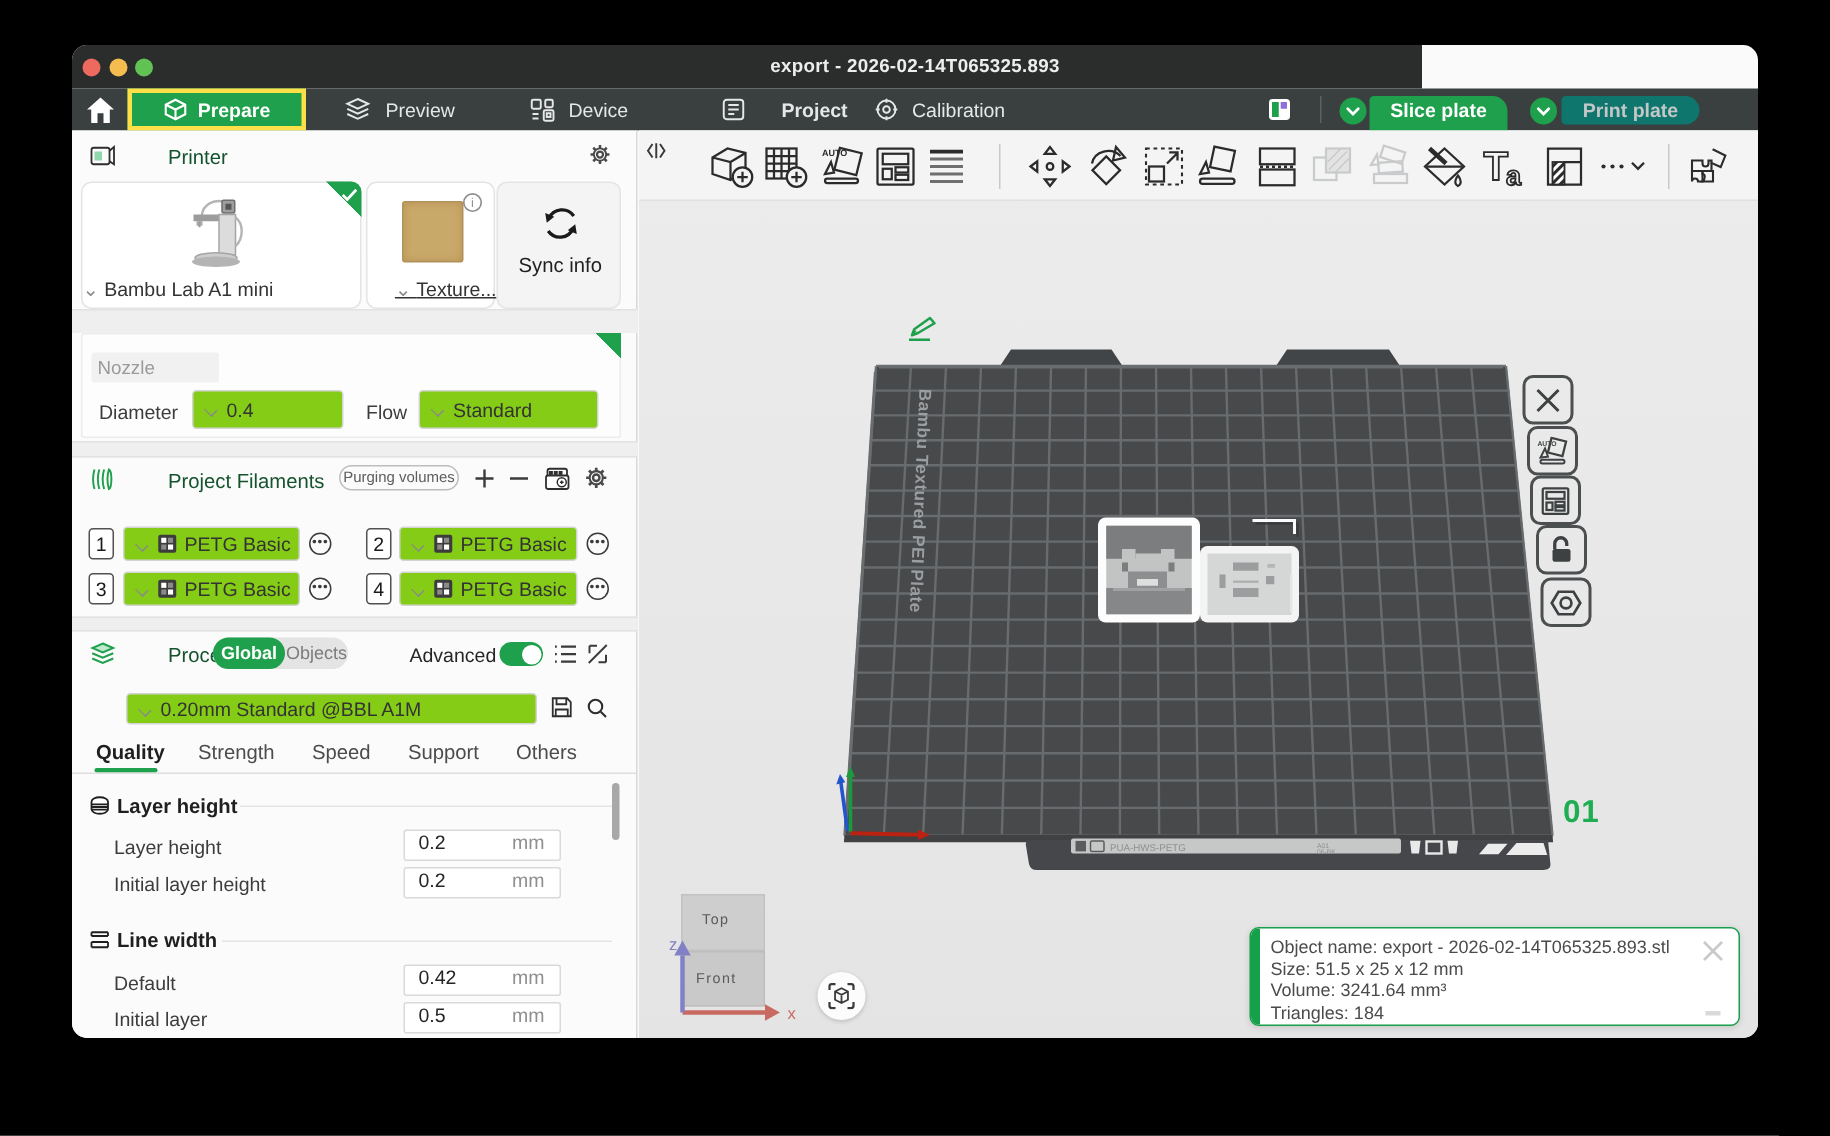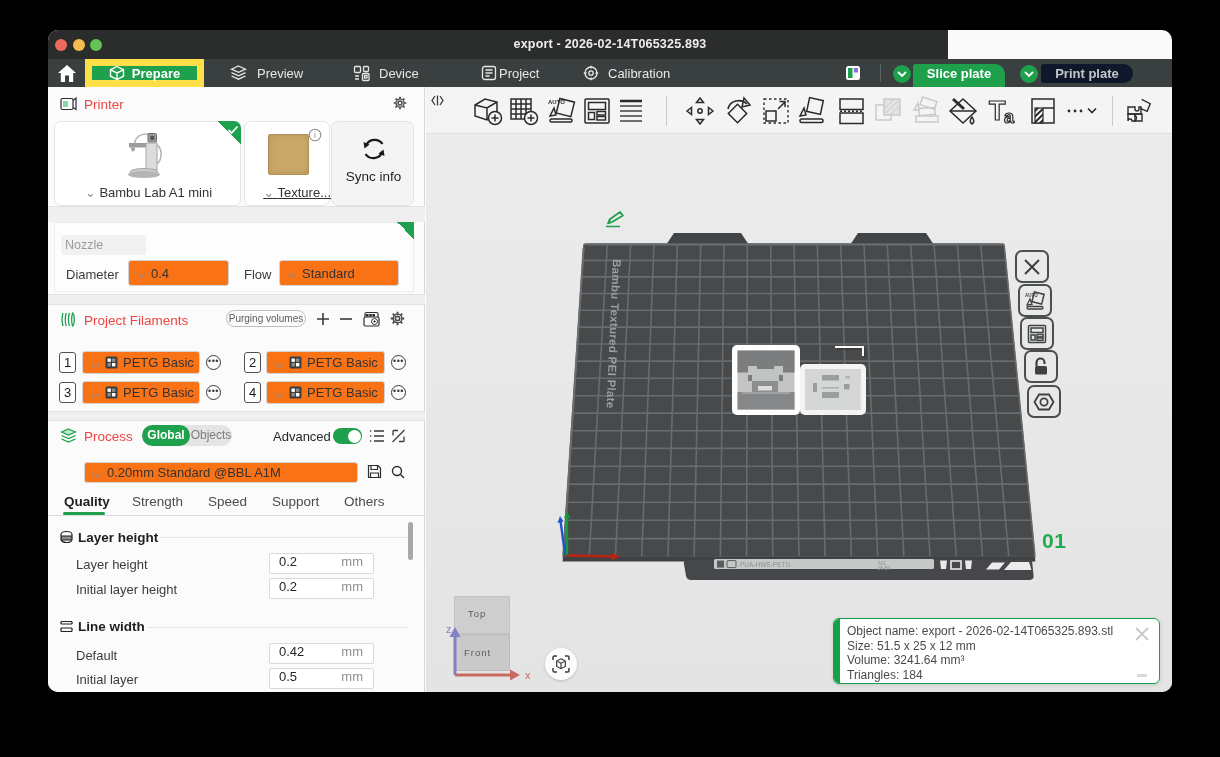--- a/index.html
+++ b/index.html
@@ -6,29 +6,29 @@
 *{box-sizing:border-box;font-family:"Liberation Sans",sans-serif;}
 #win{position:absolute;left:48px;top:30px;width:1124px;height:662px;border-radius:10px;overflow:hidden;background:#fafafa;}
 .abs{position:absolute;}
 
 #titlebar{position:absolute;left:0;top:0;width:900px;height:29px;background:#2b2d2d;}
 .light{position:absolute;top:9px;width:12px;height:12px;border-radius:50%;}
 #title{position:absolute;top:7px;left:0;width:1124px;text-align:center;color:#ededed;font-size:12.5px;font-weight:bold;letter-spacing:0.2px;}
 
 #tabbar{position:absolute;left:0;top:29px;width:1124px;height:28px;background:#3a3f40;}
 .tabtxt{color:#e6e8e8;font-size:13px;}
-#preparetab{position:absolute;left:37px;top:0;width:119px;height:28px;background:#1ea04c;border:7px solid #fde047;display:flex;align-items:center;justify-content:center;}
+#preparetab{position:absolute;left:37px;top:0;width:119px;height:28px;background:#1ea04c;border:3px solid #fde047;display:flex;align-items:center;justify-content:center;}
 .tabitem{position:absolute;top:0;height:28px;display:flex;align-items:center;}
 
 #sidebar{position:absolute;left:0;top:57px;width:377px;height:605px;background:#fbfbfb;border-right:1px solid #d8d8d8;}
 .sep{position:absolute;left:0;width:377px;background:#efefef;border-top:1px solid #e2e2e2;border-bottom:1px solid #e2e2e2;}
-.hdr{font-size:13.5px;color:#ef4444;}
+.hdr{font-size:13.5px;color:#14532d;margin-left:28px;}
 .card{position:absolute;background:#fff;border:1px solid #e4e4e4;border-radius:7px;}
 .cornercheck{position:absolute;right:-1px;top:-1px;width:24px;height:24px;border-radius:0 7px 0 0;background:linear-gradient(225deg,#1ea04c 50%,transparent 50%);}
-.ddfield{position:absolute;background:#f97316;border:1px solid #d4d4d4;border-radius:3px;display:flex;align-items:center;font-size:13px;color:#333;}
+.ddfield{position:absolute;background:#84cc16;border:1px solid #d4d4d4;border-radius:3px;display:flex;align-items:center;font-size:13px;color:#333;}
 .chev{display:inline-block;width:8px;height:8px;margin:0 6px 0 8px;position:relative;}
 .chev::after{content:"";position:absolute;left:0;top:1px;width:6px;height:6px;border-right:1.4px solid #8a8a8a;border-bottom:1.4px solid #8a8a8a;transform:rotate(45deg) scale(1,.8);}
 .numbox{position:absolute;width:17px;height:21px;background:#fff;border:1.4px solid #515151;border-radius:3px;color:#1a1a1a;font-size:13px;display:flex;align-items:center;justify-content:center;}
 .dots{position:absolute;width:15px;height:15px;border:1.4px solid #3a3a3a;border-radius:50%;color:#3a3a3a;font-size:9px;line-height:11px;text-align:center;letter-spacing:0.5px;}
 .inbox{position:absolute;width:105px;height:21px;background:#fff;border:1px solid #d9d9d9;border-radius:2px;font-size:13px;color:#262626;display:flex;align-items:flex-start;}
 .inbox .mm{position:absolute;right:10px;color:#8f8f8f;}
 .lbl{position:absolute;font-size:13px;color:#3c3c3c;}
 .grouphead{position:absolute;font-size:13.5px;font-weight:bold;color:#1f1f1f;}
 .groupline{position:absolute;height:1px;background:#e4e4e4;}
 
@@ -74,21 +74,21 @@
         </svg>
       <span class="tabtxt" style="margin-left:9px;">Device</span>
     </div>
     <div class="tabitem" style="left:433px;">
       <svg width="16" height="16" viewBox="0 0 16 16">
           <g fill="none" stroke="#e6e8e8" stroke-width="1.3">
             <rect x="1.5" y="1.5" width="13" height="13" rx="2"></rect>
             <path d="M4.5 5 L11.5 5 M4.5 8 L11.5 8 M4.5 11 L8.5 11"></path>
           </g>
         </svg>
-      <span class="tabtxt" style="margin-left:2px;">Project</span>
+      <span class="tabtxt" style="margin-left:24px;font-weight:bold;">Project</span>
     </div>
     <div class="tabitem" style="left:535px;">
       <svg width="16" height="16" viewBox="0 0 16 16">
           <g fill="none" stroke="#e6e8e8" stroke-width="1.3">
             <circle cx="8" cy="8" r="6"></circle>
             <circle cx="8" cy="8" r="2.2"></circle>
             <path d="M8 0.8 L8 3.5 M8 12.5 L8 15.2 M0.8 8 L3.5 8 M12.5 8 L15.2 8"></path>
           </g>
         </svg>
       <span class="tabtxt" style="margin-left:9px;">Calibration</span>
@@ -101,21 +101,21 @@
     <div class="abs" style="left:832px;top:5px;width:1px;height:18px;background:#5b6061;"></div>
     <div class="abs" style="left:845px;top:6px;width:18px;height:18px;border-radius:50%;background:#1ea04c;"></div>
     <svg class="abs" style="left:849px;top:12px;" width="10" height="7" viewBox="0 0 10 7">
         <path d="M1.5 1.5 L5 5 L8.5 1.5" fill="none" stroke="#fff" stroke-width="1.8" stroke-linecap="round"></path>
       </svg>
     <div class="abs" style="left:865px;top:5px;width:92px;height:36px;background:#1ea04c;border-radius:3px 10px 10px 3px;color:#fff;font-size:13px;font-weight:bold;text-align:center;line-height:19px;">Slice plate</div>
     <div class="abs" style="left:972px;top:6px;width:18px;height:18px;border-radius:50%;background:#1ea04c;"></div>
     <svg class="abs" style="left:976px;top:12px;" width="10" height="7" viewBox="0 0 10 7">
         <path d="M1.5 1.5 L5 5 L8.5 1.5" fill="none" stroke="#fff" stroke-width="1.8" stroke-linecap="round"></path>
       </svg>
-    <div class="abs" style="left:993px;top:5px;width:92px;height:19px;background:#0f172a;border-radius:3px 10px 10px 3px;color:#c3c7c8;font-size:13px;font-weight:bold;text-align:center;line-height:19px;">Print plate</div>
+    <div class="abs" style="left:993px;top:5px;width:92px;height:19px;background:#0f766e;border-radius:3px 10px 10px 3px;color:#c3c7c8;font-size:13px;font-weight:bold;text-align:center;line-height:19px;">Print plate</div>
   </div>
   <div id="sidebar">
     <svg class="abs" style="left:12px;top:9px;" width="17" height="16" viewBox="0 0 17 16">
         <g fill="none" stroke="#2e2e2e" stroke-width="1.2">
           <rect x="1" y="2.5" width="12" height="11" rx="1.5"></rect>
           <path d="M13 4.5 L16 2 L16 13.5 L13 11.5"></path>
         </g>
         <rect x="3" y="5" width="5" height="6" fill="#8fd6ac"></rect>
       </svg>
     <div class="abs hdr" style="left:36px;top:10px;">Printer</div>
@@ -136,21 +136,21 @@
           <rect x="22" y="2.5" width="8.5" height="8.5" rx="1" fill="#9e9e9e" stroke="#6e6e6e" stroke-width="1"></rect>
           <rect x="24.3" y="4.8" width="4" height="4" fill="#555"></rect>
           <rect x="3" y="12" width="28" height="4.5" fill="#9c9c9c"></rect>
           <rect x="5" y="16.5" width="4" height="3" fill="#ababab"></rect>
           <path d="M7 16.5 L7 20.5" stroke="#9c9c9c" stroke-width="1.4"></path>
           <rect x="20" y="12" width="11" height="27" fill="#dcdcdc" stroke="#a5a5a5" stroke-width="1"></rect>
           <path d="M31 14 C36.5 18 36.5 28 31 33" fill="none" stroke="#b5b5b5" stroke-width="1.6"></path>
           <ellipse cx="18" cy="41" rx="14" ry="3.5" fill="#cdcdcd" stroke="#a5a5a5" stroke-width="1"></ellipse>
           <ellipse cx="18" cy="43.5" rx="16" ry="3.5" fill="#b4b4b4"></ellipse>
         </svg>
-      <div class="abs" style="left:0;top:63px;width:187px;text-align:center;font-size:13px;color:#333;"><span style="color:#8a8a8a;">⌄ </span>Bambu Lab A1 mini</div>
+      <div class="abs" style="left:0;top:63px;width:187px;text-align:left;font-size:13px;color:#333;"><span style="color:#8a8a8a;">⌄ </span>Bambu Lab A1 mini</div>
     </div>
     <div class="card" style="left:196px;top:34px;width:86px;height:85px;">
       <div class="abs" style="left:23px;top:12px;width:41px;height:41px;background:#c9a96a;border:1px solid #b2905a;border-radius:2px;box-shadow:inset 0 0 6px #b69254;"></div>
       <svg class="abs" style="right:7px;top:6px;" width="14" height="14" viewBox="0 0 14 14">
           <circle cx="7" cy="7" r="5.8" fill="none" stroke="#8f8f8f" stroke-width="1.1"></circle>
           <text x="7" y="10.2" font-size="8.5" text-anchor="middle" fill="#8f8f8f" font-family="Liberation Serif">i</text>
         </svg>
       <div class="abs" style="left:0;top:63px;width:86px;text-align:right;font-size:13px;color:#333;text-decoration:underline;"><span style="color:#8a8a8a;">⌄ </span>Texture...</div>
     </div>
     <div class="card" style="left:283px;top:34px;width:83px;height:85px;background:#f4f4f4;">

